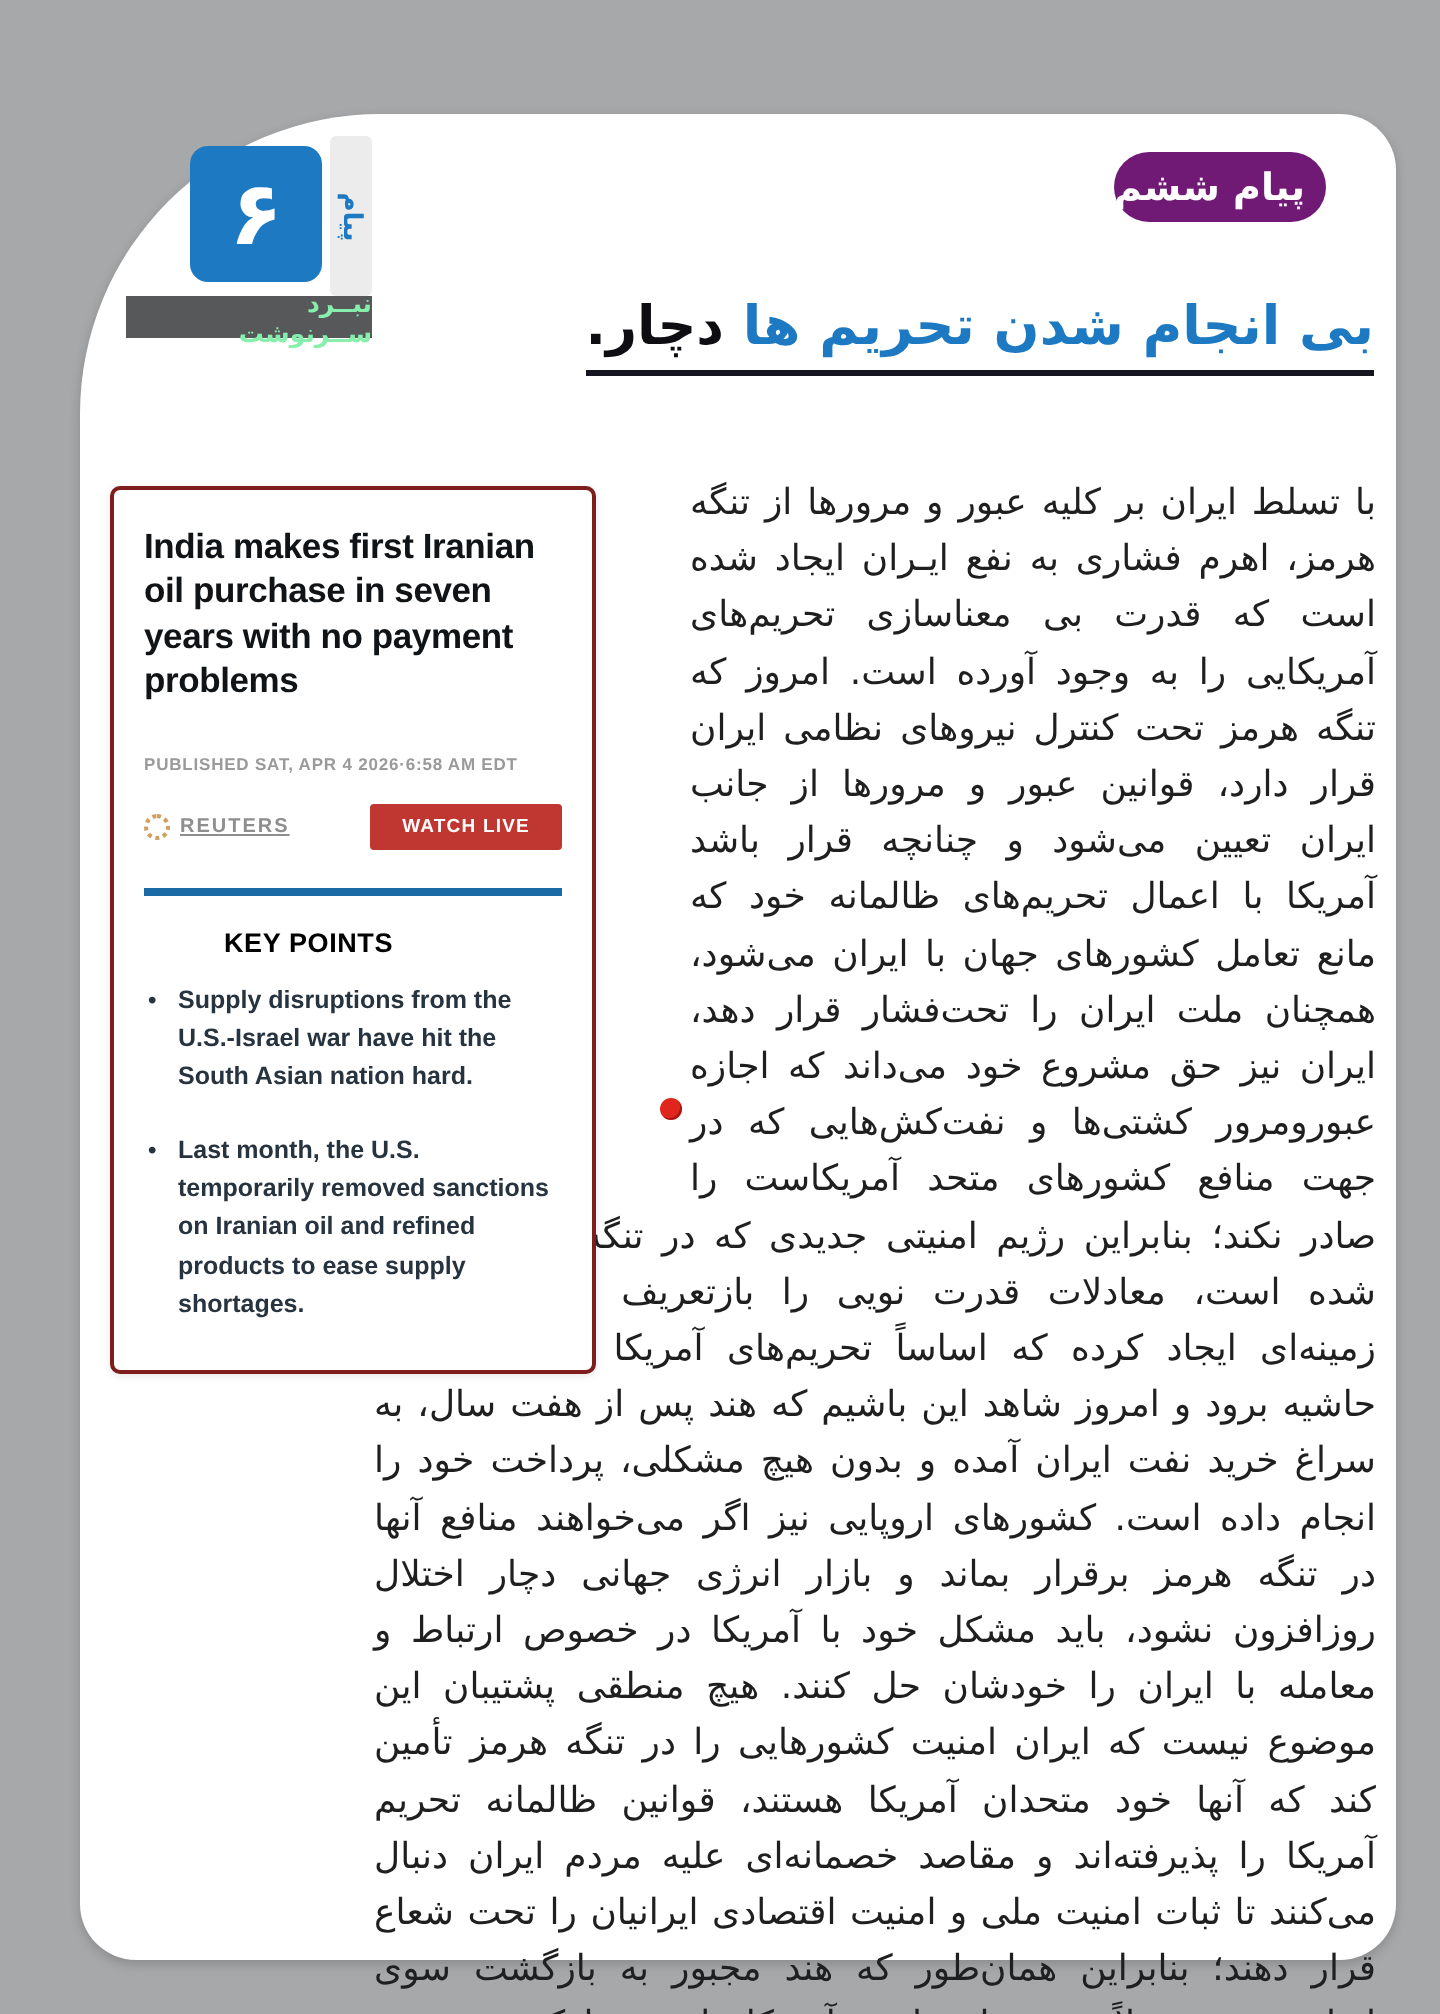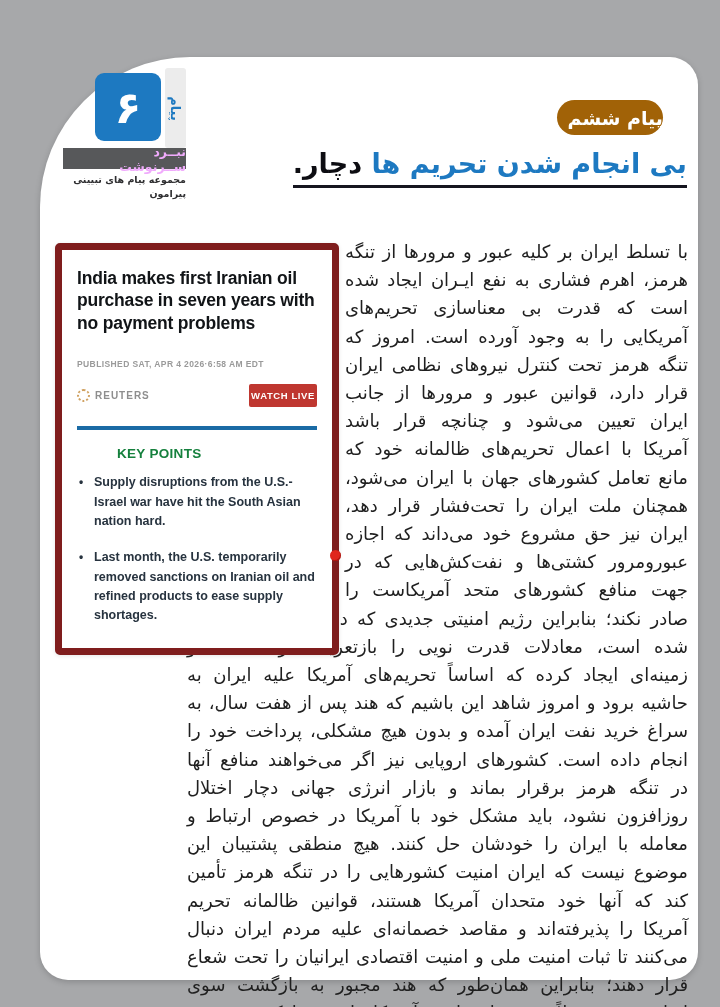--- a/index.html
+++ b/index.html
@@ -31,32 +31,32 @@
     overflow:hidden;
   }
   .vertical-strip span {
     transform:rotate(90deg);
     color:#1d79c1; font-size:13px; font-weight:bold; white-space:nowrap;
     letter-spacing:4px;
   }
   .series-bar {
     position:absolute; left:63px; top:148px; width:123px; height:21px;
     background:#57585a; display:flex; align-items:center; justify-content:center;
-    color:#f0abfc; font-size:12.5px; font-weight:bold; direction:rtl;padding-left:22px;
+    color:#86efac; font-size:12.5px; font-weight:bold; direction:rtl;padding-left:22px;
   }
   .series-sub {
     position:absolute; left:50px; top:173px; width:136px;
     direction:rtl; text-align:right;
     font-size:9.5px; line-height:14px; color:#2f2f31; font-weight:bold;
   }
   
   .pill {
-    position:absolute; left:557px; top:100px; width:106px; height:35px;
-    background:#a16207; border-radius:18px;
-    display:flex; align-items:center; justify-content:flex-start;
+    position:absolute; left:557px; top:76px; width:106px; height:35px;
+    background:#701a75; border-radius:18px;
+    display:flex; align-items:center; justify-content:flex-end;
     color:#fff; font-size:19px; font-weight:bold; direction:rtl;
   }
   
   .headline {
     position:absolute; left:60px; top:128px; width:627px;
     direction:rtl; text-align:right;
   }
   .headline .hl-line {
     display:inline-block;
     font-size:27px; font-weight:bold; color:#0d0d12;
@@ -68,51 +68,51 @@
   
   .body-text {
     position:absolute; left:187px; top:238px; width:501px;
     direction:rtl; text-align:justify;
     font-size:18px; line-height:28.2px; color:#1f1f1f;
     word-spacing:1px;
   }
   .card-spacer { float:left; width:158px; height:364px; }
   
   .news-card {
-    position:absolute; left:55px; top:243px; width:284px;
-    background:#fff; border:7px solid #7f1d1d; border-radius:5px;
+    position:absolute; left:55px; top:243px; width:243px;
+    background:#fff; border:2px solid #7f1d1d; border-radius:5px;
     box-shadow:0 1px 4px rgba(0,0,0,.10);
     padding:17px 15px 20px 15px;
     font-family:"Liberation Sans", sans-serif;
   }
   .news-card h2 {
     font-size:17.5px; line-height:1.28; color:#111417; letter-spacing:-.2px;
   }
   .published {
     margin-top:25px; font-size:8.5px; color:#9a9a9a; letter-spacing:.4px;
     font-weight:bold;
   }
   .source-row {
     margin-top:15px; display:flex; align-items:center; justify-content:space-between;
   }
   .reuters { display:flex; align-items:center; gap:5px; }
   .reuters-orb {
     width:13px; height:13px; border-radius:50%;
     border:2px dotted #cfa05f; background:#fff;
   }
-  .reuters-name { font-size:10px; color:#8e8e8e; letter-spacing:1px; font-weight:bold; }
+  .reuters-name { font-size:10px; color:#8e8e8e; letter-spacing:1px; font-weight:bold;text-decoration:underline; }
   .watch-live {
     background:#bf3730; color:#fff; border:none; cursor:pointer;
     font-family:"Liberation Sans", sans-serif;
     font-size:9.5px; font-weight:bold; letter-spacing:.6px;
-    padding:6px 2px; border-radius:2px;
+    padding:6px 16px; border-radius:2px;
   }
   .card-divider { margin-top:19px; height:4px; background:#1a6ba5; }
   .key-points-title {
-    margin-top:16px; font-size:13.5px; font-weight:bold; color:#15803d;
+    margin-top:16px; font-size:13.5px; font-weight:bold; color:#000000;
     letter-spacing:.3px;
     padding-left:40px;
   }
   .key-points { list-style:none; margin-top:12px; }
   .key-points li {
     position:relative; padding-left:17px; margin-bottom:17px;
     font-size:12.5px; line-height:1.55; color:#27333f; font-weight:bold;
   }
   .key-points li:last-child { margin-bottom:2px; }
   .kp-bullet {
@@ -138,21 +138,20 @@
 <div class="issue-square">
   <span>۶</span>
 </div>
 <div class="vertical-strip">
   <span>پیام</span>
 </div>
 <div class="series-bar">
   <span>نبــرد ســرنوشت</span>
 </div>
 <div class="series-sub">
-  <div>مجموعه پیام های تبیینی پیرامون</div>
 </div>
 
 <div class="pill">
   <span>پیام ششم</span>
 </div>
 
 <div class="headline">
   <br>
   <span class="hl-line"><span class="blue">بی انجام شدن تحریم ها</span><span> دچار.</span></span>
 </div>

